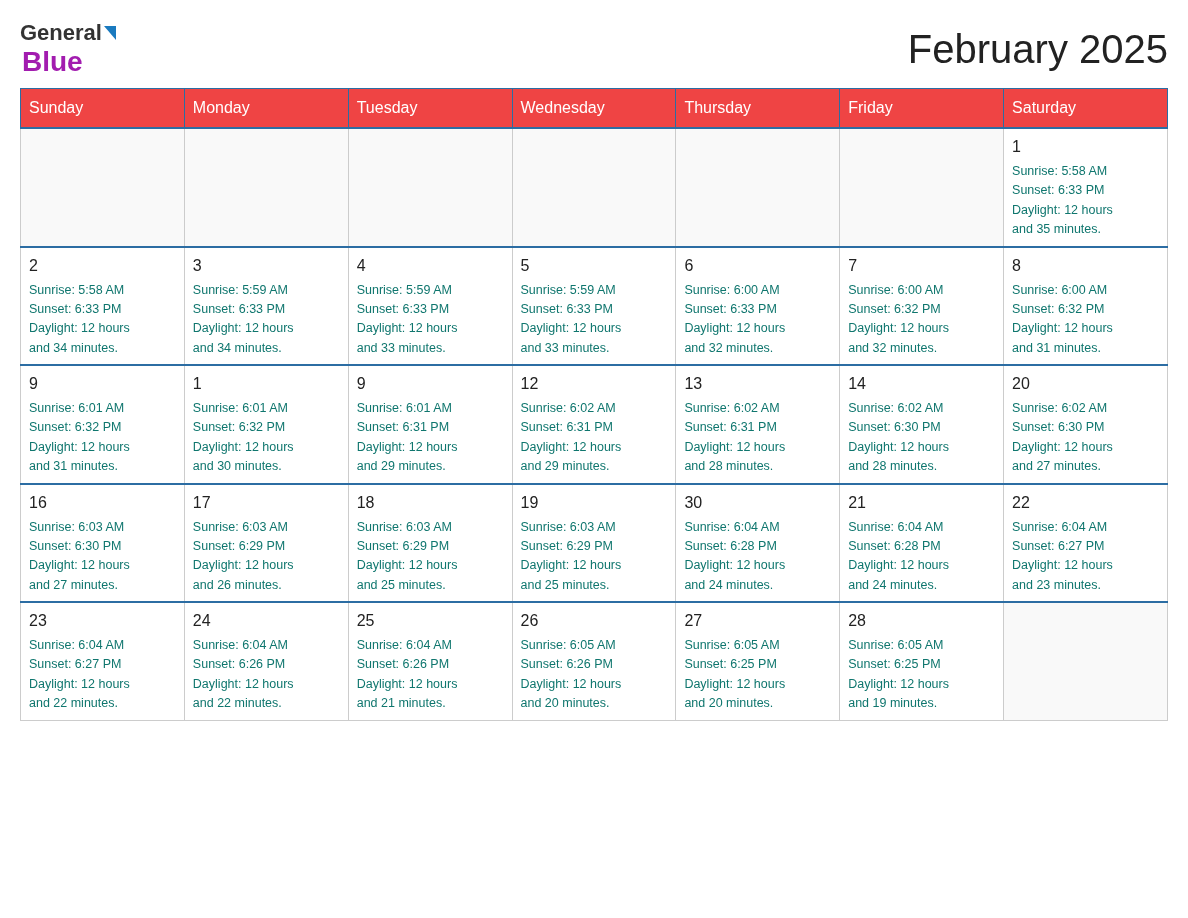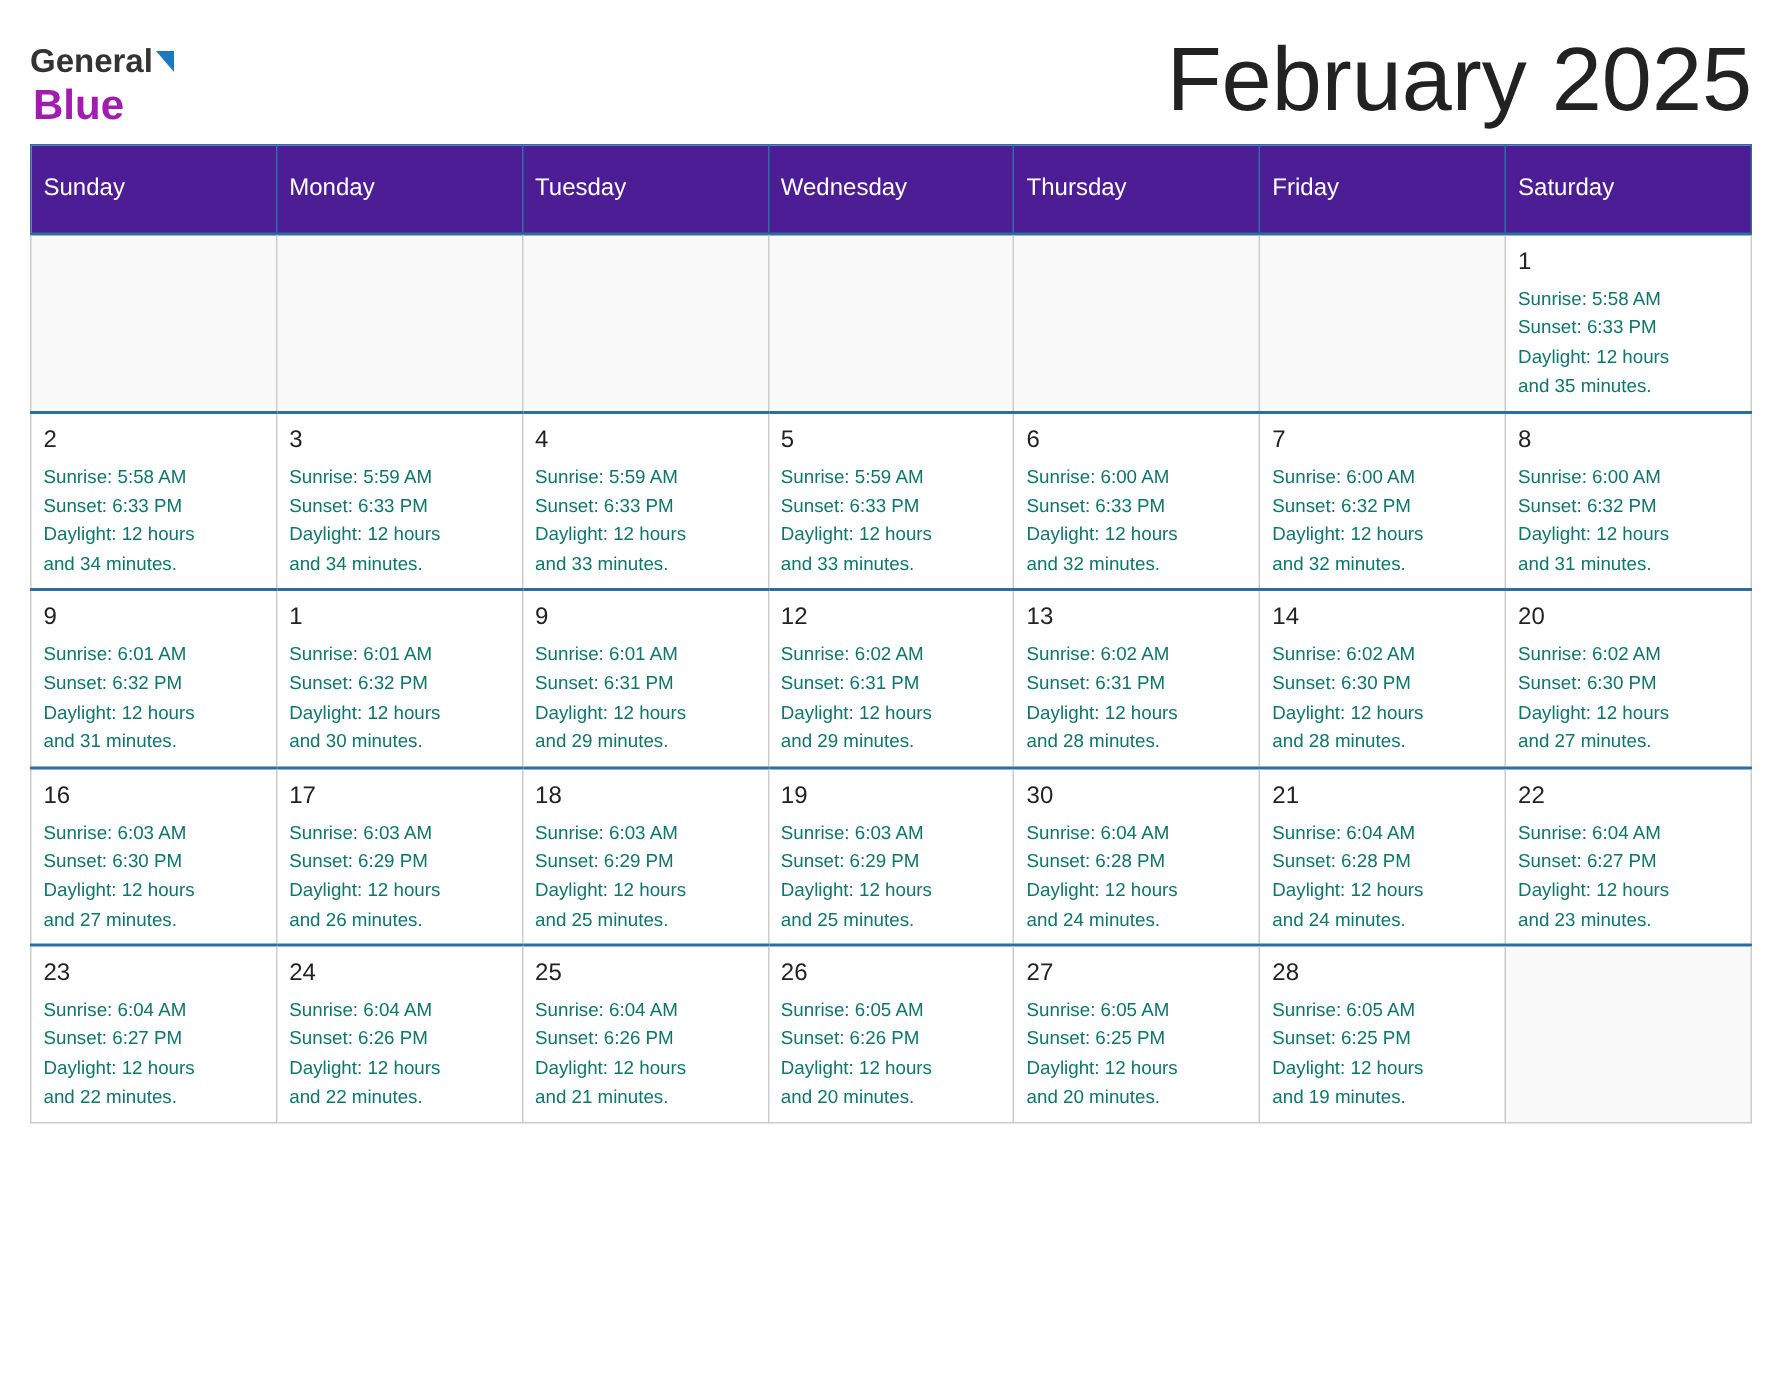--- a/index.html
+++ b/index.html
@@ -6,21 +6,21 @@
     body {
       font-family: Arial, sans-serif;
       background: #fff;
       padding: 20px;
       width: 1188px;
       min-height: 918px;
     }
     .header {
       display: flex;
       justify-content: space-between;
-      align-items: flex-end;
+      align-items: center;
       margin-bottom: 10px;
     }
     .logo {
       display: flex;
       flex-direction: column;
       align-items: flex-start;
     }
     .logo-text {
       font-size: 22px;
       font-weight: bold;
@@ -43,41 +43,41 @@
     .logo-line2 {
       color: #a21caf;
       font-size: 28px;
       font-weight: bold;
       margin-left: 2px;
     }
     .title-section {
       text-align: right;
     }
     .month-title {
-      font-size: 60px;
+      font-size: 40px;
       font-weight: normal;
       color: #222;
       line-height: 1.1;
     }
     .location {
       font-size: 20px;
       color: #555;
       margin-top: 4px;
     }
     .calendar {
       width: 100%;
       border-collapse: collapse;
       margin-top: 10px;
     }
     .calendar th {
-      background-color: #4c1d95;
+      background-color: #ef4444;
       color: #fff;
       font-size: 16px;
       font-weight: normal;
-      padding: 20px 8px;
+      padding: 10px 8px;
       text-align: left;
       border: 1px solid #2c6da3;
     }
     .calendar td {
       border: 1px solid #ccc;
       vertical-align: top;
       padding: 6px 8px;
       width: 14.28%;
       min-height: 110px;
       font-size: 13px;

